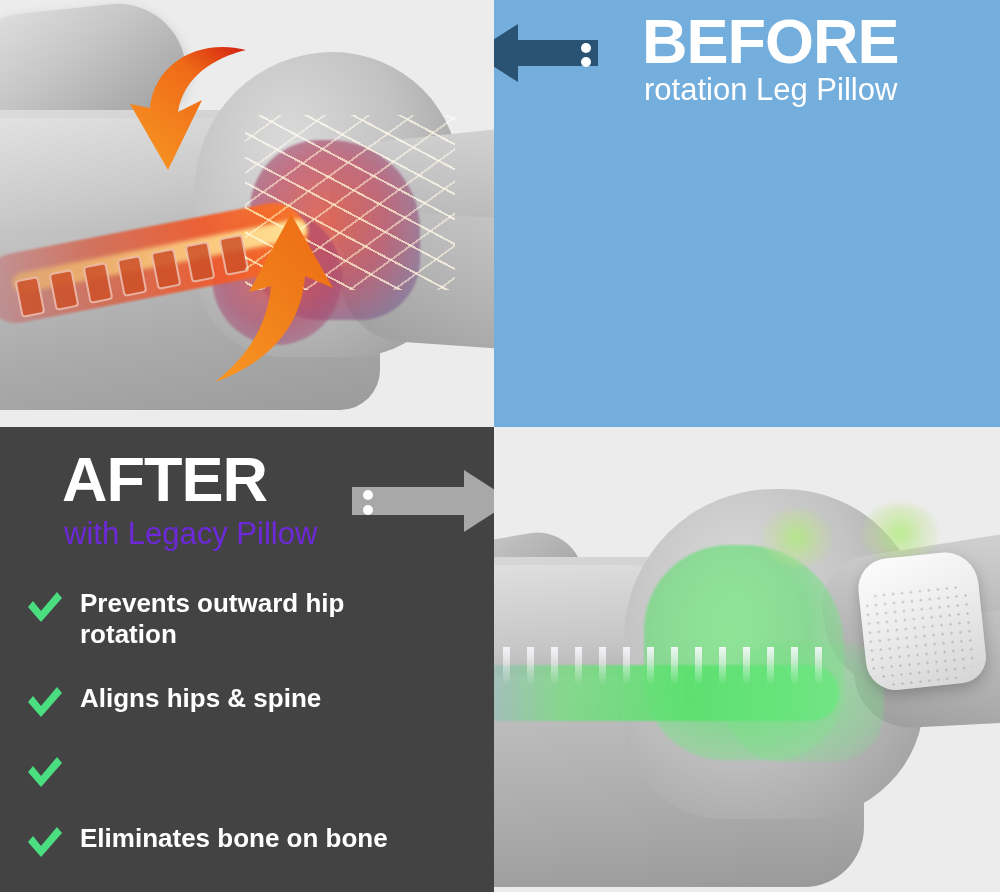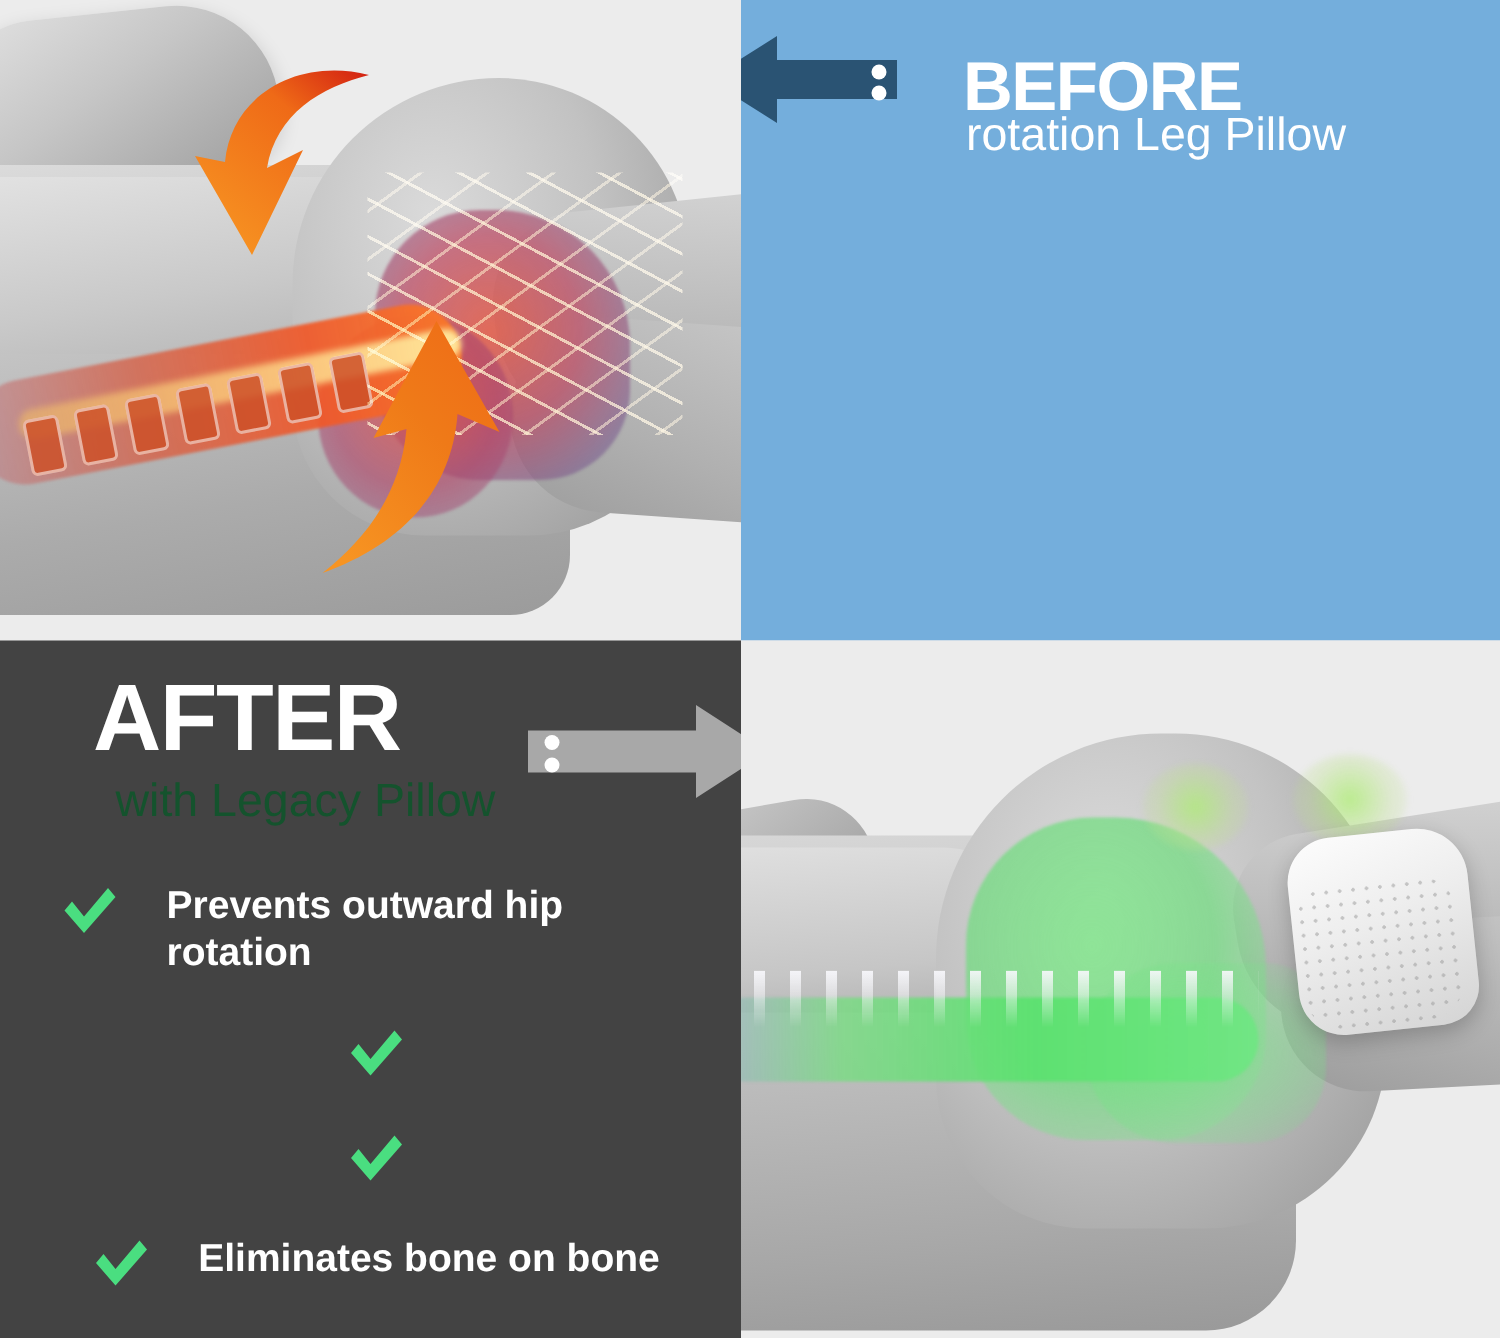--- a/index.html
+++ b/index.html
@@ -261,38 +261,37 @@
 
   
   .headline {
     position: absolute;
     color: #ffffff;
     font-weight: bold;
     letter-spacing: -1px;
     line-height: 1;
     white-space: nowrap;
   }
-  #before-title { left: 148px; top: 10px; font-size: 46px; margin-top: 24px; }
+  #before-title { left: 148px; top: 10px; font-size: 63px; }
   #before-sub {
     position: absolute; left: 150px; top: 72px;
     color: #ffffff; font-size: 31px; font-weight: normal; white-space: nowrap;
   }
   #after-title { left: 62px; top: 448px; font-size: 63px; }
   #after-sub {
-    position: absolute; left: 77px; top: 516px;
-    color: #14532d; font-size: 31px; font-weight: normal; white-space: nowrap;
+    position: absolute; left: 64px; top: 516px;
+    color: #6d28d9; font-size: 31px; font-weight: normal; white-space: nowrap;
   }
 
   
   .bullet-row {
     position: absolute;
     display: flex;
     align-items: flex-start;
-    gap: 32px;
-    justify-content: center;
+    gap: 16px;
   }
   .bullet-text {
     color: #ffffff;
     font-size: 27px;
     font-weight: bold;
     line-height: 1.18;
   }
   #after-bullets  { left: 26px;  top: 588px; width: 450px; }
   #after-bullets .bullet-row { position: relative; margin-bottom: 34px; }
   #after-bullets .bullet-text { font-size: 26px; }
@@ -384,20 +383,21 @@
       <svg class="mark-check" viewBox="0 0 38 34">
         <path d="M2,17 L7,11 L15,21 L31,2 L36,8 L15,32 Z" fill="#4ade80"></path>
       </svg>
       <span class="bullet-text" style="max-width:350px;">Prevents outward hip rotation</span>
     </div>
 
     <div class="bullet-row">
       <svg class="mark-check" viewBox="0 0 38 34">
         <path d="M2,17 L7,11 L15,21 L31,2 L36,8 L15,32 Z" fill="#4ade80"></path>
       </svg>
+      <span class="bullet-text">Aligns hips &amp; spine</span>
     </div>
 
     <div class="bullet-row">
       <svg class="mark-check" viewBox="0 0 38 34">
         <path d="M2,17 L7,11 L15,21 L31,2 L36,8 L15,32 Z" fill="#4ade80"></path>
       </svg>
     </div>
 
     <div class="bullet-row">
       <svg class="mark-check" viewBox="0 0 38 34">

